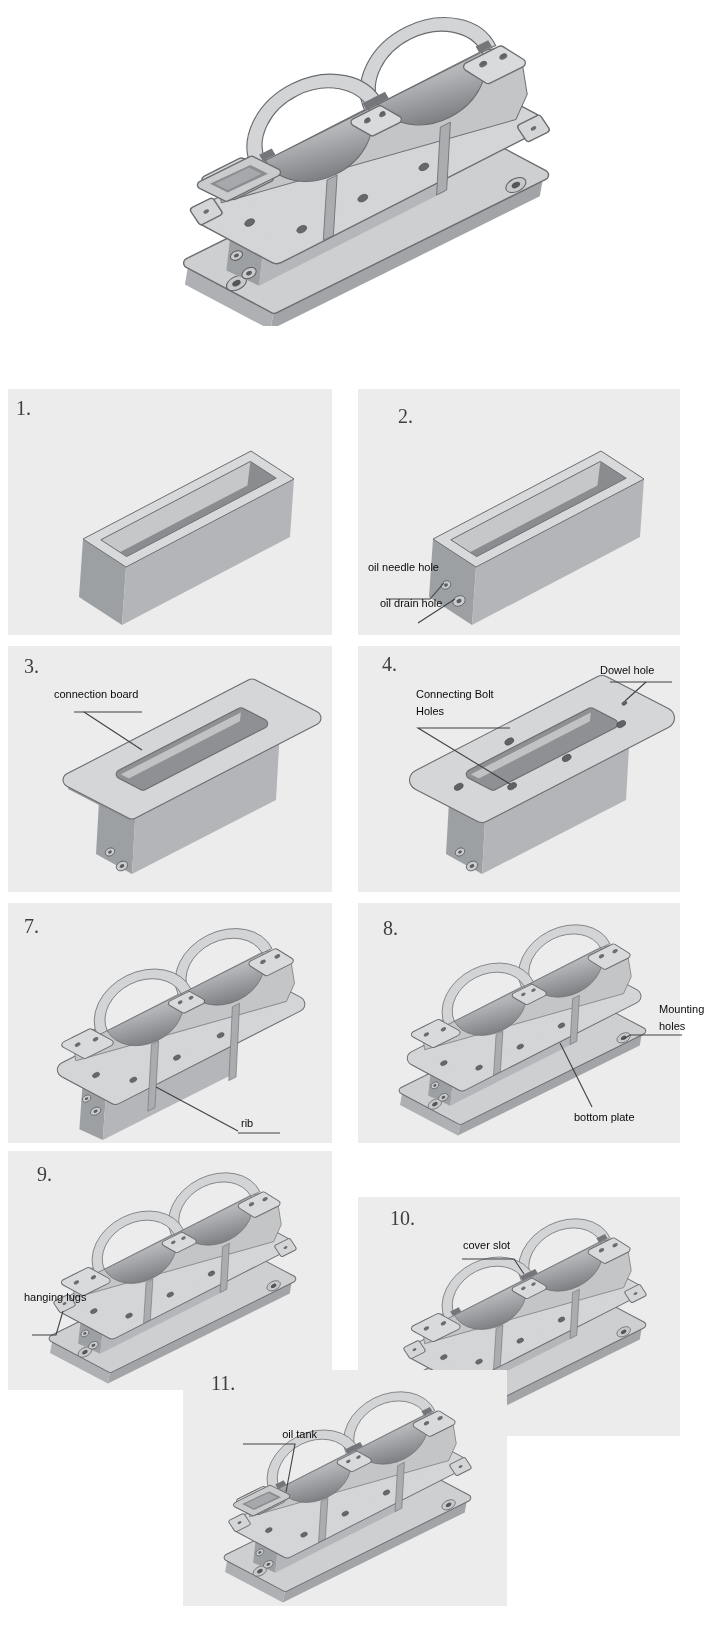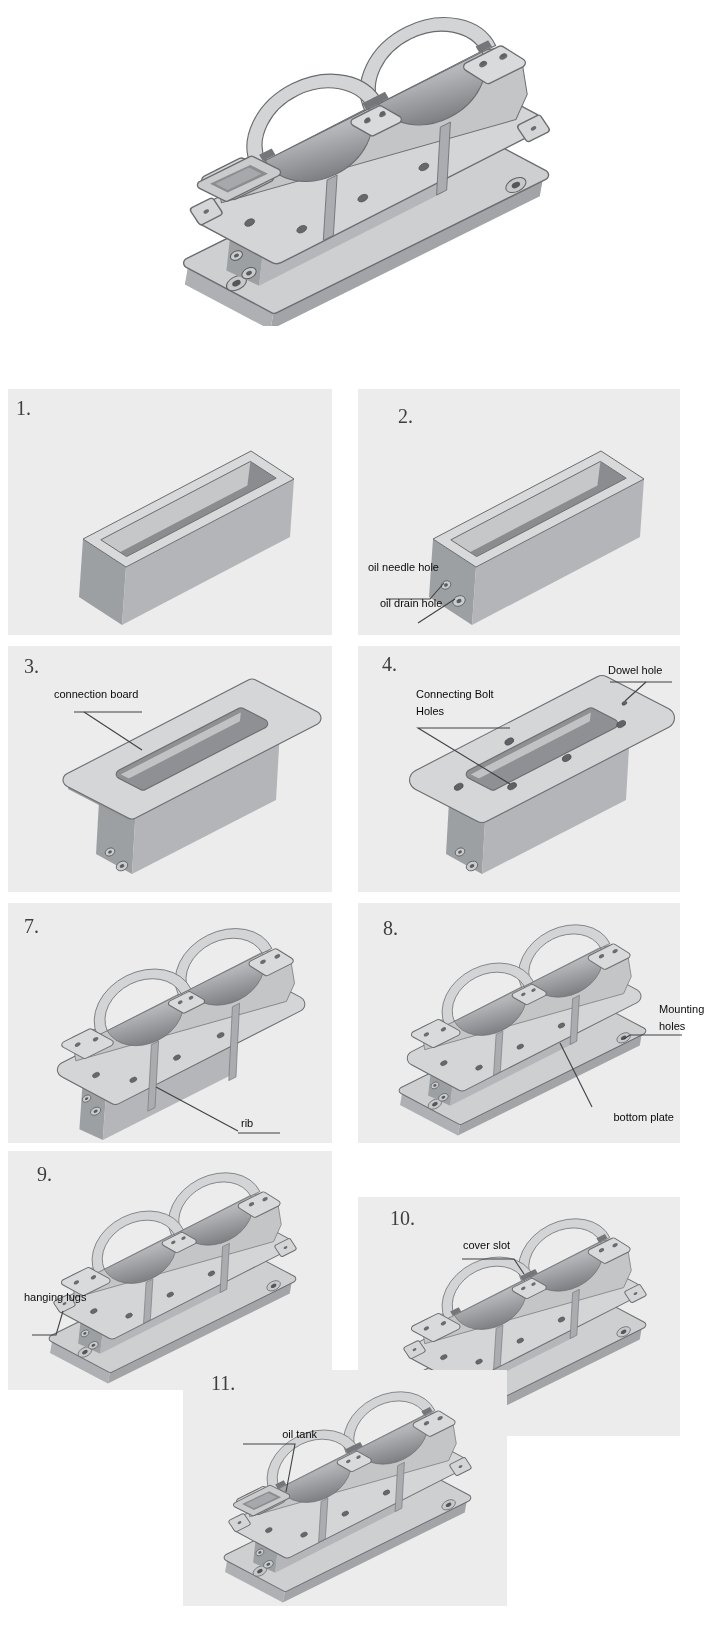--- a/index.html
+++ b/index.html
@@ -202,21 +202,21 @@
         <g clip-path="url(#c3)" transform="translate(4,6)">
           <polygon points="108.7,122.2 228.9,60.2 227.9,69.2 107.7,131.2" fill="#c0c2c4" stroke="none" stroke-width="0" stroke-linejoin="round"></polygon>
         </g>
       </svg>
     <svg class="leaders" width="342" height="246" viewBox="0 0 342 246" style="overflow: visible;">
         <polyline points="152,82 60,82 152,138" fill="none" stroke="#3f4144" stroke-width="1.1"></polyline>
         <polyline points="252,36 314,36" fill="none" stroke="#3f4144" stroke-width="1.1"></polyline>
         <polyline points="288,36 267,55" fill="none" stroke="#3f4144" stroke-width="1.1"></polyline>
       </svg>
     <span class="lbl" style="left: 58px; top: 40px; width: 100px;">Connecting Bolt Holes</span>
-    <span class="lbl" style="left: 250px; top: 16px; width: 90px;">Dowel hole</span>
+    <span class="lbl" style="left: 242px; top: 16px; width: 90px;">Dowel hole</span>
   </section>
 
   <section class="panel" style="left: 8px; top: 903px; width: 324px; height: 240px;">
     <span class="num" style="left: 16px; top: 12px;">7.</span>
     <svg class="model" width="324" height="240" viewBox="0 0 324 240">
         <g transform="translate(12,30) scale(0.9)">
           <polygon points="70,160 96,172 92,230 66,218" fill="#9da0a3" stroke="none" stroke-width="0" stroke-linejoin="round"></polygon>
           <polygon points="96,172 242,98 238,156 92,230" fill="#b4b6b9" stroke="none" stroke-width="0" stroke-linejoin="round"></polygon>
           <polygon points="106,182 308,79 306,88 104,191" fill="#a7a9ac" stroke="none" stroke-width="0" stroke-linejoin="round"></polygon>
           <polygon points="50,152 106,182 104,191 48,161" fill="#97999c" stroke="none" stroke-width="0" stroke-linejoin="round"></polygon>
@@ -319,21 +319,21 @@
             <stop offset="0.5" stop-color="#aeb0b3"></stop>
             <stop offset="1" stop-color="#7b7d80"></stop>
           </linearGradient>
         </defs>
       </svg>
     <svg class="leaders" width="342" height="240" viewBox="0 0 342 240" style="overflow: visible;">
         <polyline points="324,132 272,132 266,136" fill="none" stroke="#3f4144" stroke-width="1.1"></polyline>
         <polyline points="202,140 234,204" fill="none" stroke="#3f4144" stroke-width="1.1"></polyline>
       </svg>
     <span class="lbl" style="left: 262px; top: 98px; width: 72px; margin-left: 39px;">Mounting holes</span>
-    <span class="lbl" style="left: 216px; top: 206px; width: 100px; text-align: right;">bottom plate</span>
+    <span class="lbl" style="left: 216px; top: 206px; width: 100px;">bottom plate</span>
   </section>
 
   <section class="panel" style="left: 8px; top: 1151px; width: 324px; height: 239px;">
     <span class="num" style="left: 29px; top: 12px;">9.</span>
     <svg class="model" width="324" height="239" viewBox="0 0 324 239">
         <g transform="translate(14,26) scale(0.85)">
           <polygon points="104,226 318,120 315,137 101,243" fill="#a2a4a7" stroke="none" stroke-width="0" stroke-linejoin="round"></polygon>
           <polygon points="36,190 104,226 101,243 33,207" fill="#aeb0b3" stroke="none" stroke-width="0" stroke-linejoin="round"></polygon>
           <polygon points="36,190 250,84 318,120 104,226" fill="#6b6d70" stroke="#6b6d70" stroke-width="9" stroke-linejoin="round"></polygon>
           <polygon points="36,190 250,84 318,120 104,226" fill="#cdcfd1" stroke="#cdcfd1" stroke-width="6.8" stroke-linejoin="round"></polygon>

